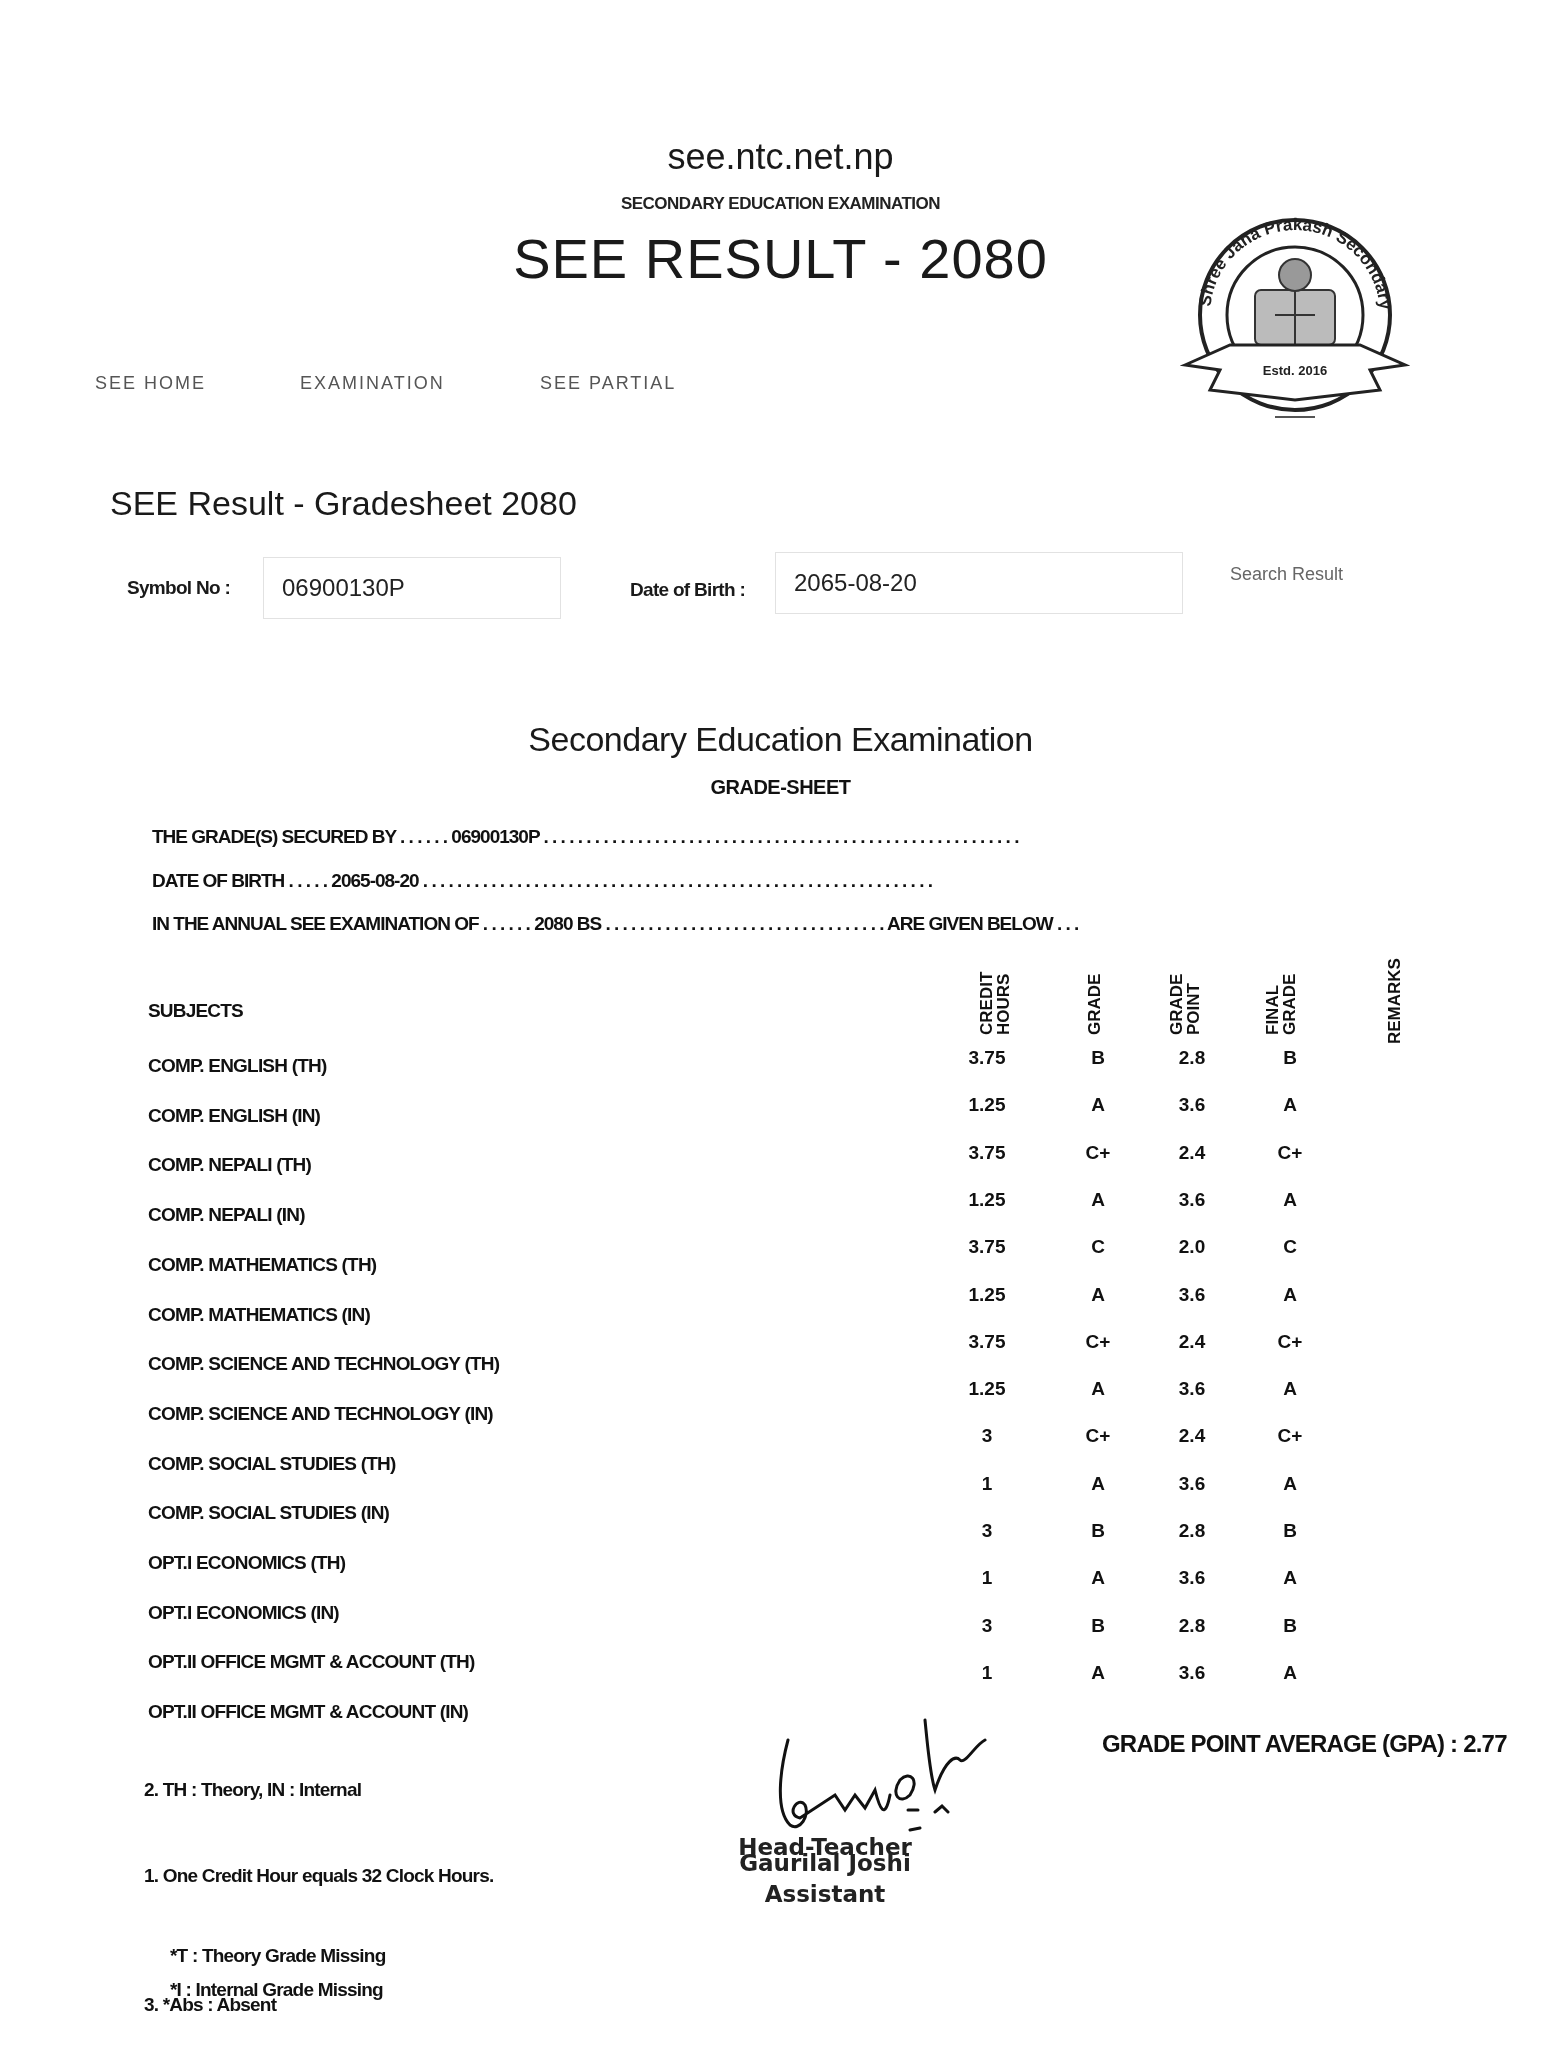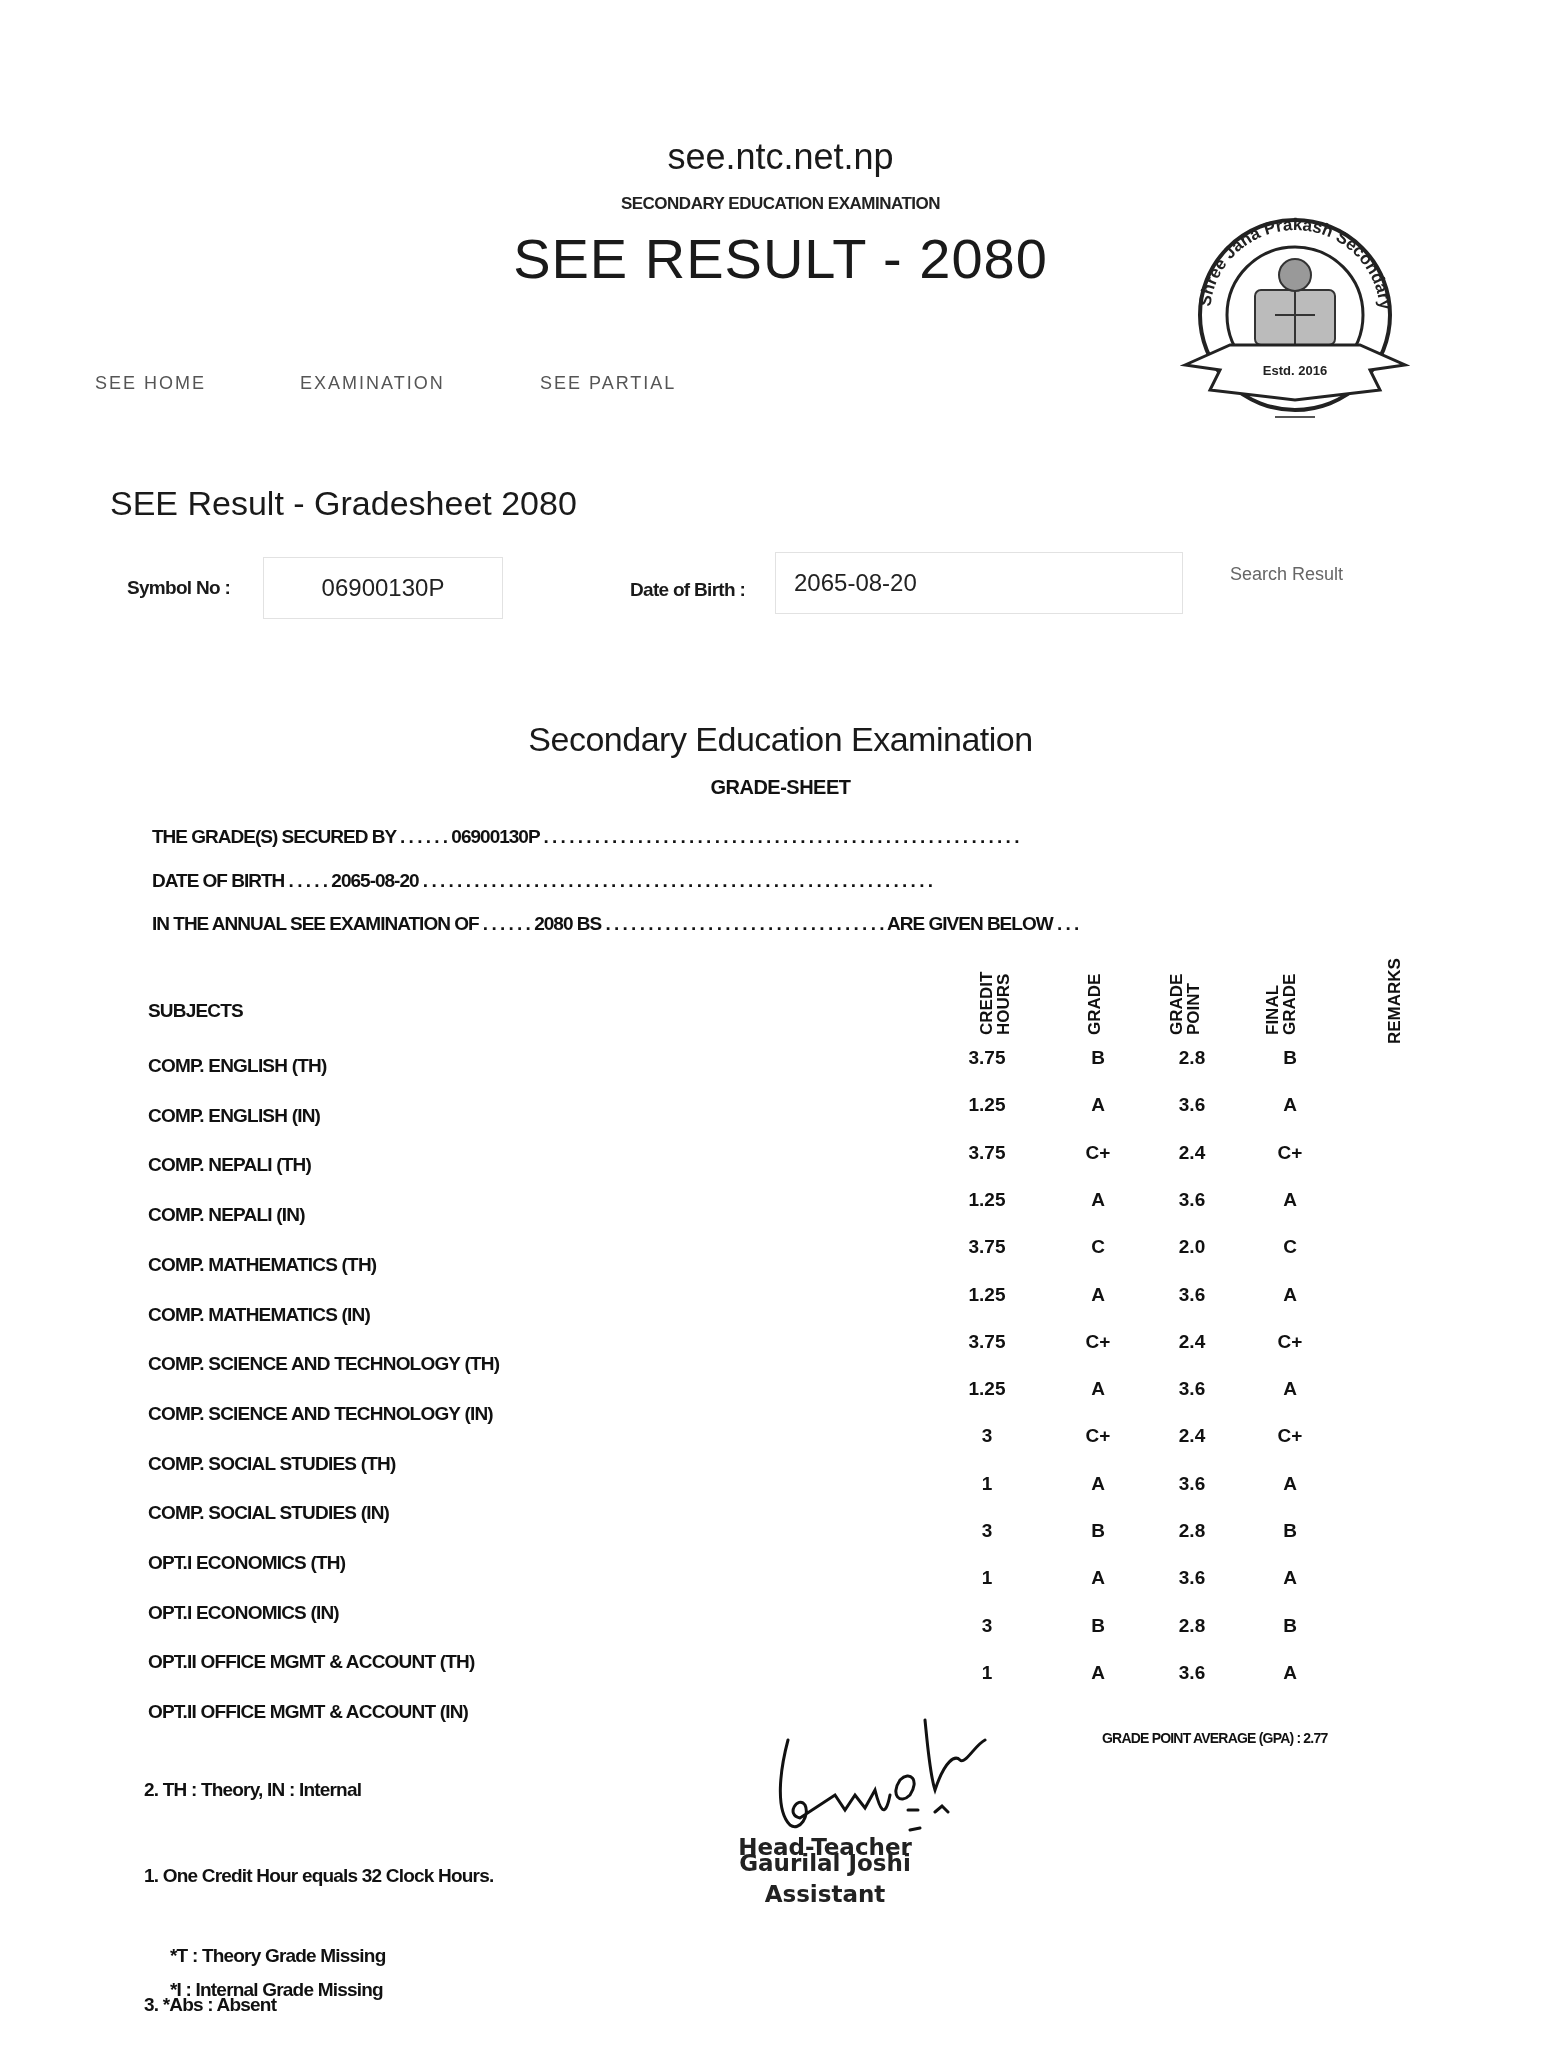--- a/index.html
+++ b/index.html
@@ -19,21 +19,21 @@
            font-size: 24px; color: #222; padding: 0 18px; box-sizing: border-box; outline: none; }
   .search { left: 1230px; top: 564px; font-size: 18px; color: #666; cursor: pointer; }
   .gs-title { left: 0; width: 1561px; top: 720px; text-align: center; font-size: 34px; letter-spacing: -0.5px; color: #1a1a1a; }
   .gs-sub { left: 0; width: 1561px; top: 776px; text-align: center; font-size: 20px; font-weight: bold; letter-spacing: -0.5px; }
   .info { left: 152px; font-size: 19px; font-weight: bold; letter-spacing: -1px; white-space: nowrap; color: #111; }
   .vhead { font-size: 17px; font-weight: bold; color: #111; writing-mode: vertical-rl; transform: rotate(180deg);
            line-height: 17px; text-align: left; }
   .subj-head { left: 148px; top: 1000px; font-size: 19px; font-weight: bold; letter-spacing: -0.8px; }
   .row-subj { left: 148px; font-size: 19px; font-weight: bold; letter-spacing: -0.8px; white-space: nowrap; }
   .cell { font-size: 19px; font-weight: bold; text-align: center; width: 60px; }
-  .gpa { left: 1102px; top: 1730px; font-size: 14px; font-weight: bold; letter-spacing: -0.8px; white-space: nowrap; }
+  .gpa { left: 1102px; top: 1730px; font-size: 24px; font-weight: bold; letter-spacing: -0.8px; white-space: nowrap; }
   .note { left: 144px; font-size: 19px; font-weight: bold; letter-spacing: -0.8px; white-space: nowrap; color: #111; }
   .signer { left: 700px; width: 250px; text-align: center; font-size: 23px; font-weight: bold; font-family: "DejaVu Sans", sans-serif; color: #222; line-height: 31px; }
   .sig { left: 760px; top: 1700px; width: 240px; height: 150px; }
 </style>
 </head>
 <body>
 
 <div class="abs site">see.ntc.net.np</div>
 <div class="abs exam-sub">SECONDARY EDUCATION EXAMINATION</div>
 <div class="abs main-title">SEE RESULT - 2080</div>
@@ -57,21 +57,21 @@
   <text x="115" y="180" text-anchor="middle" font-family="Liberation Sans, sans-serif" font-size="13" font-weight="bold" fill="#222">Estd. 2016</text>
   <line x1="95" y1="222" x2="135" y2="222" stroke="#555" stroke-width="2"></line>
 </svg>
 
 <a class="abs nav" style="left:95px;">SEE HOME</a>
 <a class="abs nav" style="left:300px;">EXAMINATION</a>
 <a class="abs nav" style="left:540px;">SEE PARTIAL</a>
 
 <div class="abs page-heading">SEE Result - Gradesheet 2080</div>
 <div class="abs lbl" style="left:127px; top:577px;">Symbol No :</div>
-<input class="abs field" style="left: 263px; top: 557px; width: 240px; height: 62px; text-align: center;" value="06900130P">
+<input class="abs field" style="left: 263px; top: 557px; width: 298px; height: 62px;" value="06900130P">
 <div class="abs lbl" style="left:630px; top:579px;">Date of Birth :</div>
 <input class="abs field" style="left: 775px; top: 552px; width: 408px; height: 62px;" value="2065-08-20">
 <div class="abs search">Search Result</div>
 
 <div class="abs gs-title">Secondary Education Examination</div>
 <div class="abs gs-sub">GRADE-SHEET</div>
 <div class="abs info" style="top:826px;">THE GRADE(S) SECURED BY . . . . . . 06900130P . . . . . . . . . . . . . . . . . . . . . . . . . . . . . . . . . . . . . . . . . . . . . . . . . . . . . . . .</div>
 <div class="abs info" style="top:870px;">DATE OF BIRTH . . . . . 2065-08-20 . . . . . . . . . . . . . . . . . . . . . . . . . . . . . . . . . . . . . . . . . . . . . . . . . . . . . . . . . . . .</div>
 <div class="abs info" style="top:913px;">IN THE ANNUAL SEE EXAMINATION OF . . . . . . 2080 BS . . . . . . . . . . . . . . . . . . . . . . . . . . . . . . . . . ARE GIVEN BELOW . . .</div>
 

